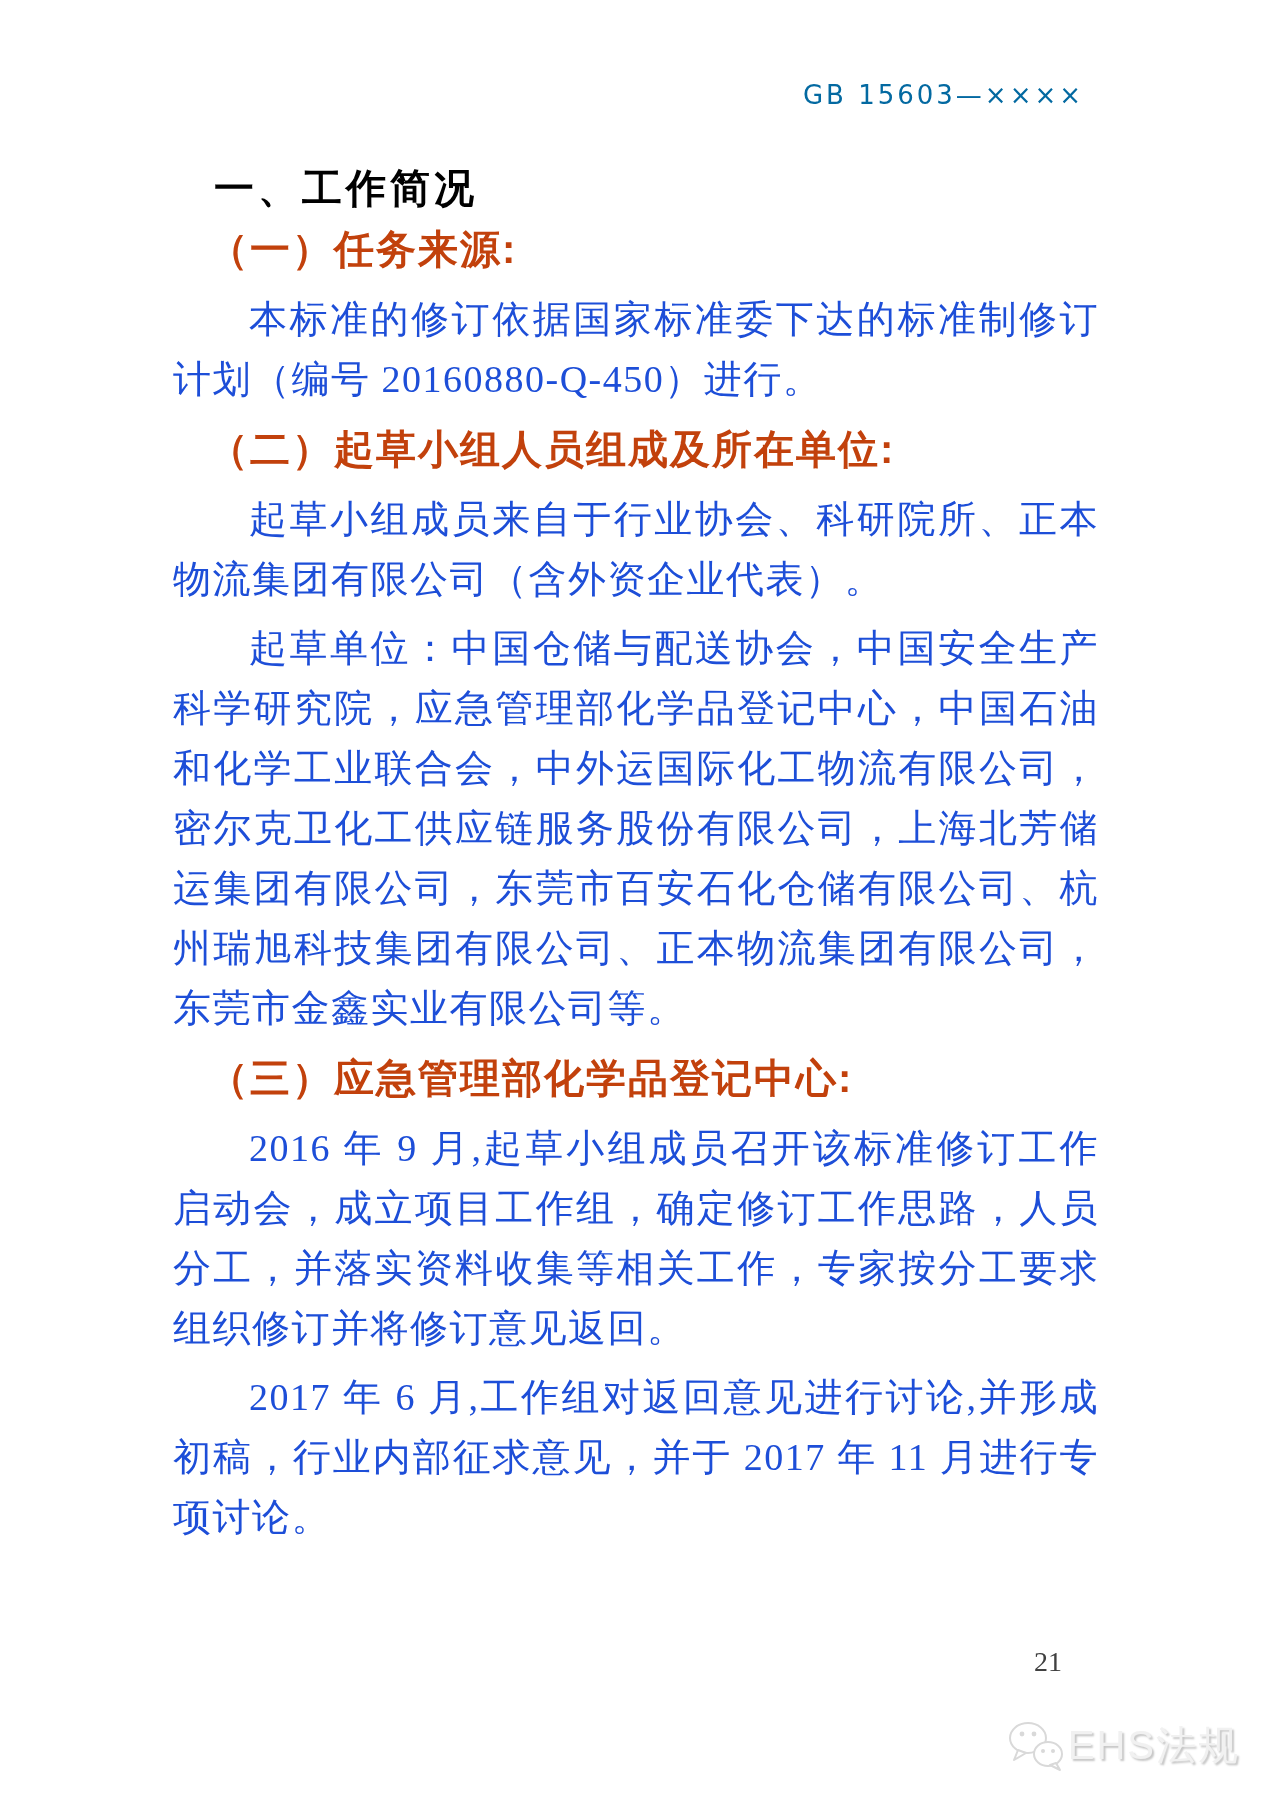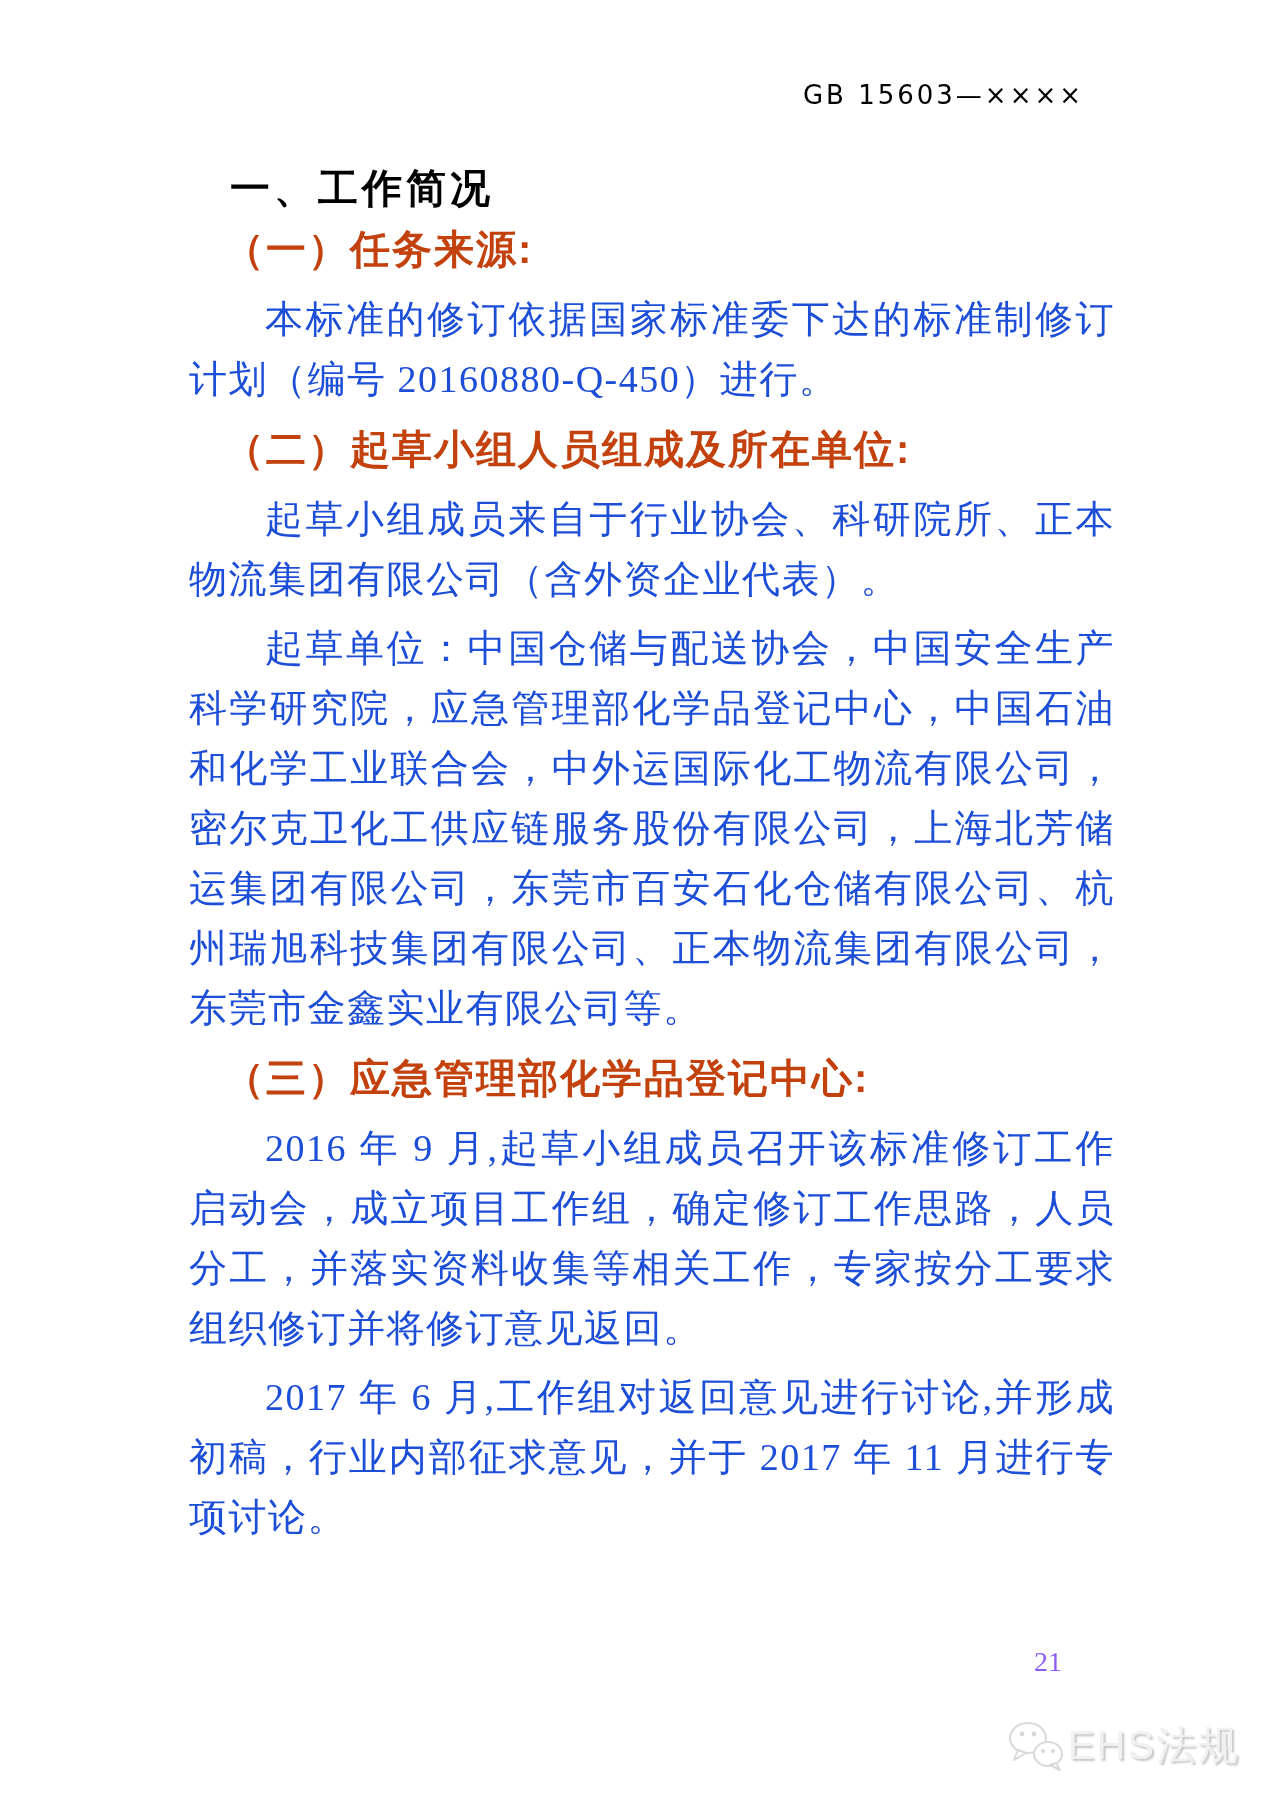--- a/index.html
+++ b/index.html
@@ -11,26 +11,26 @@
     color:#141414;
     font-family:"Liberation Serif","DejaVu Serif",serif;
     overflow:hidden;
   }
   .header {
     position:absolute;
     top:80px; right:196px;
     font-family:"DejaVu Sans","Liberation Sans",sans-serif;
     font-size:26px;
     letter-spacing:3px;
-    color:#000000;
+    color:#0369a1;
     white-space:nowrap;
   }
   .content {
     position:absolute;
-    left:180px; top:158px;
+    left:164px; top:158px;
     width:944px;
   }
   .doc-title {
     margin:0;
     padding-left:50px;
     font-family:"Liberation Sans","DejaVu Sans",sans-serif;
     font-weight:600;
     font-size:40px;
     line-height:60px;
     letter-spacing:4px;
@@ -53,21 +53,21 @@
     letter-spacing:1.5px;
     text-indent:2em;
     text-align:justify;
     color:#1d4ed8;
   }
   .page-num {
     position:absolute;
     top:1646px; right:218px;
     font-size:28px;
     font-family:"Liberation Serif","DejaVu Serif",serif;
-    color:#8b5cf6;
+    color:#404040;
   }
   .watermark {
     position:absolute;
     top:1718px; right:40px;
     display:flex;
     align-items:center;
     gap:0;
     user-select:none;
   }
   .watermark-label {

